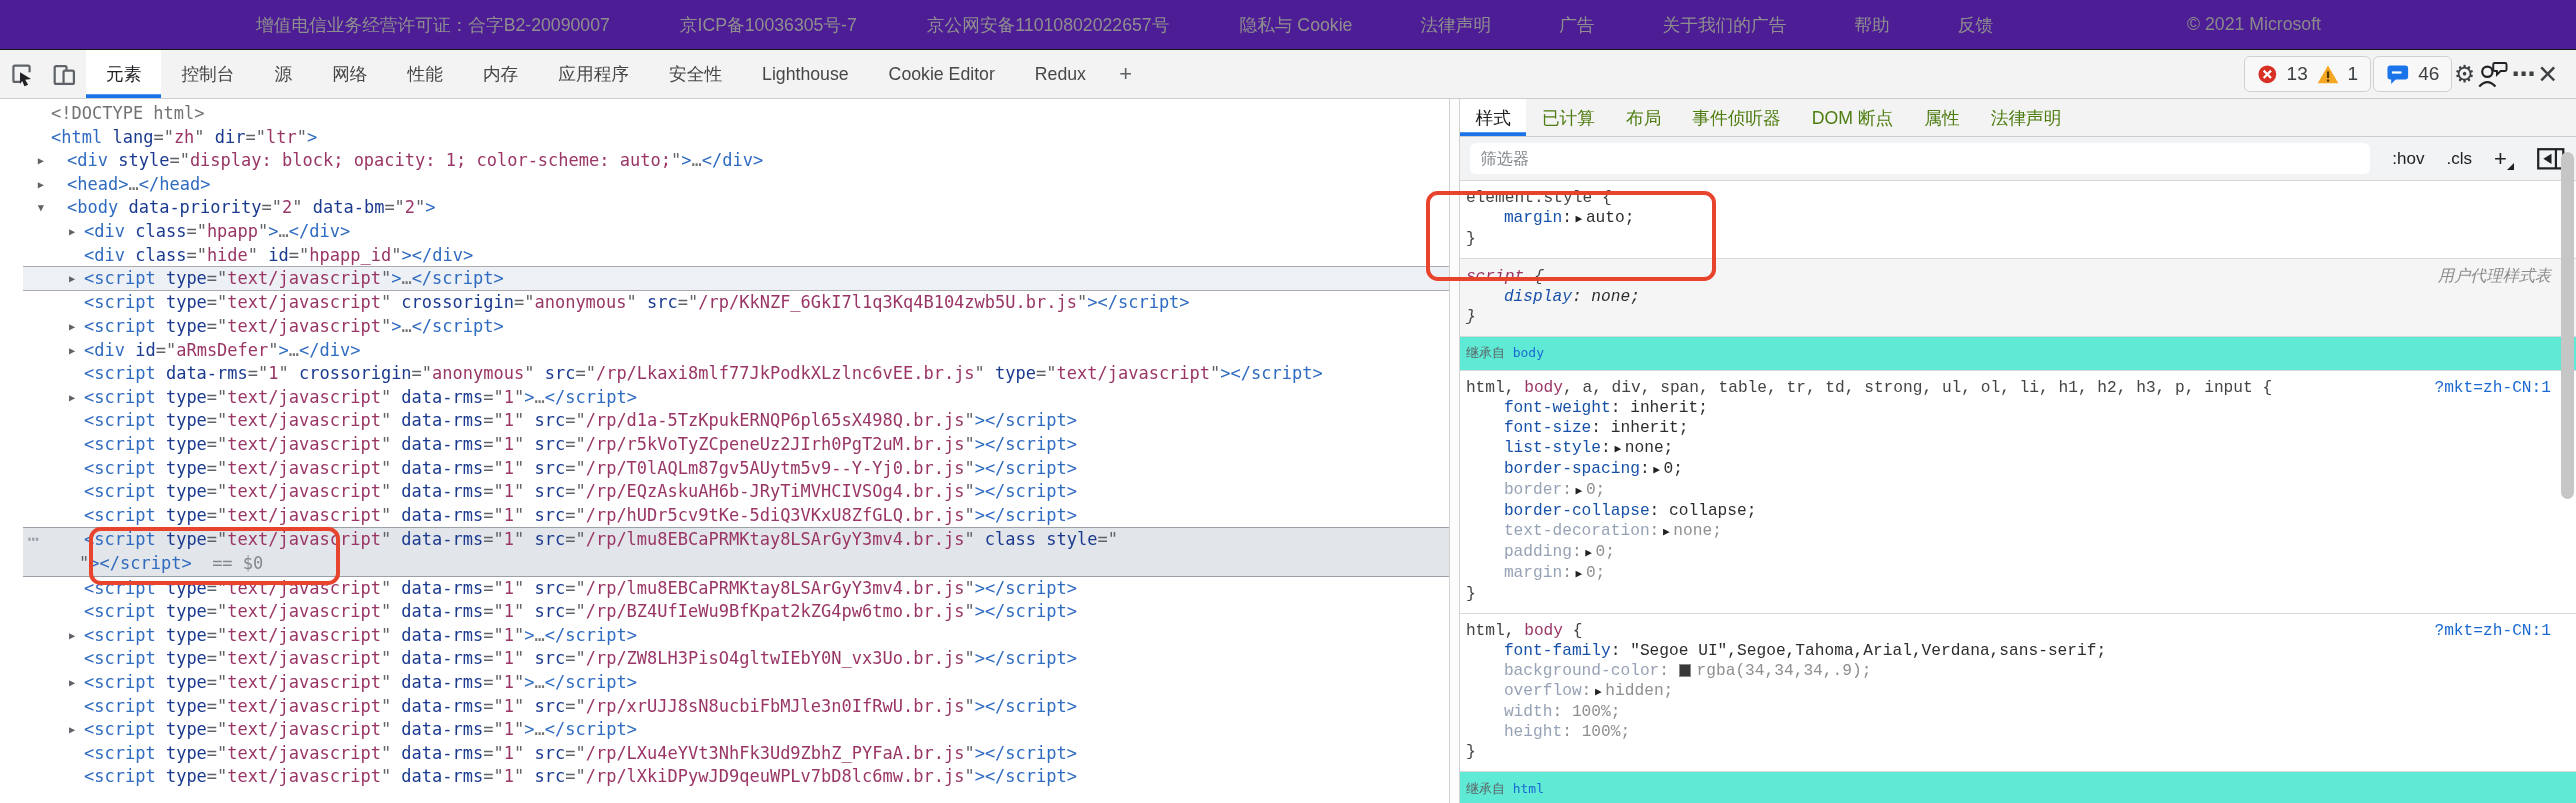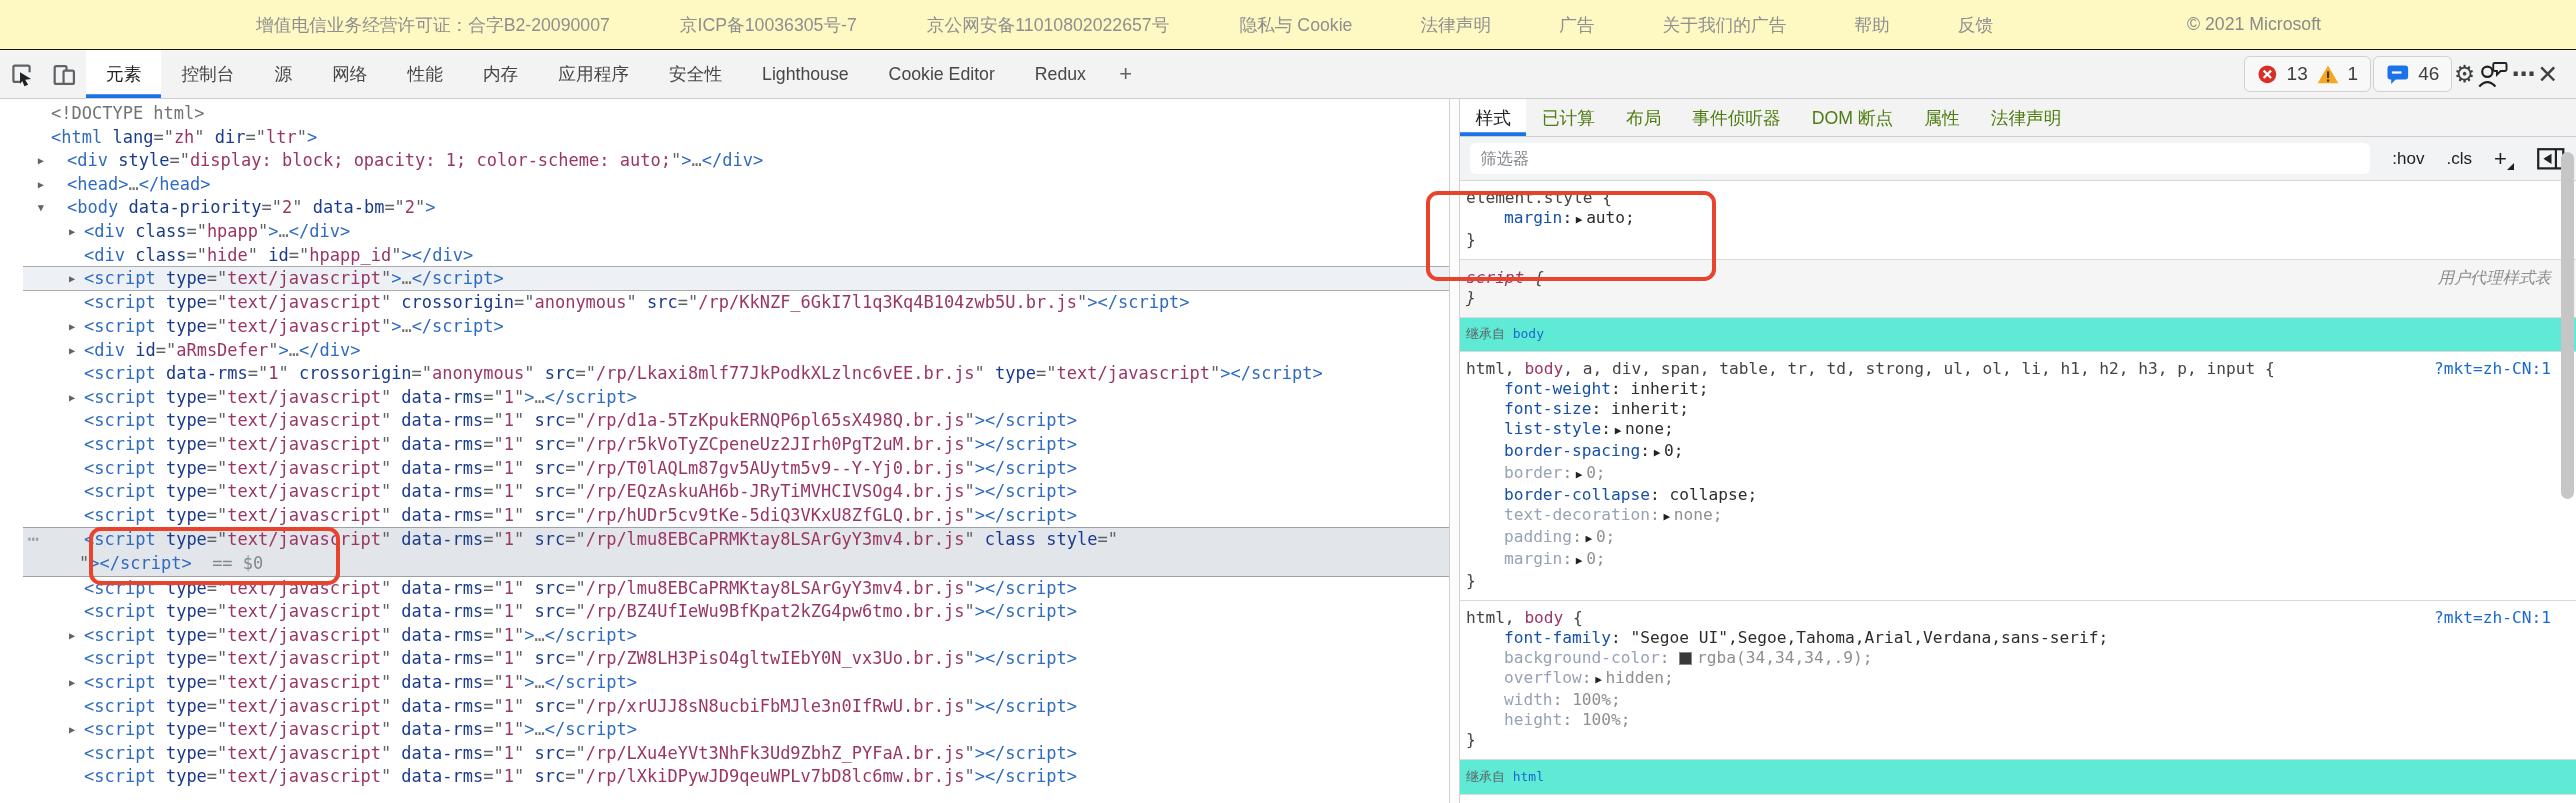--- a/index.html
+++ b/index.html
@@ -1,20 +1,20 @@
 <!DOCTYPE html>
 <html style="font-size:11.8px"><head>
 <meta charset="utf-8">
 <style>
   * { margin:0; padding:0; box-sizing:border-box; }
   html,body { width:2576px; height:804px; overflow:hidden; background:#fff;
               font-family:"Liberation Sans",sans-serif; }
 
   
-  .page-footer { height:49px; background:#fef9c3; display:flex; align-items:center;
+  .page-footer { height:49px; background:#4c1d95; display:flex; align-items:center;
                  padding-left:256px; gap:35px; font-size:17.7px; color:#8f8f8f; white-space:nowrap; }
   .page-footer .copyright { margin-left:auto; margin-right:255px; color:#8a8a8a; }
 
   
   .devtools { position:absolute; top:49px; left:0; right:0; bottom:0; background:#fff;
               border-top:1.5px solid #161616; }
 
   .toolbar { height:49px; background:#f3f3f3; border-bottom:0.7px solid #cbcdd1;
              display:flex; align-items:stretch; }
   .icon-btn { width:43px; display:flex; align-items:center; justify-content:center; cursor:pointer; }
@@ -63,21 +63,21 @@
   .filter-row { height:44px; background:#f1f3f4; border-bottom:0.7px solid #d6d6d6;
                 display:flex; align-items:center; padding:0 10.3px; gap:22px; }
   .filter-input { flex:1; height:31px; border:none; border-radius:5.9px; background:#fff;
                   font-size:16.2px; padding:0 10.3px; color:#333; outline:none; }
   .filter-input::placeholder { color:#80868b; }
   .tool-txt { font-family:Liberation Sans, sans-serif; font-size:17px; color:#202124; cursor:pointer; }
   .plus-sm { position:relative; font-size:22px; color:#202124; cursor:pointer; padding-right:7.4px; }
   .plus-sm .corner { position:absolute; right:0; bottom:1.5px; width:0; height:0;
                      border-left:7.4px solid transparent; border-bottom:7.4px solid #202124; }
   .rules { font-family:"DejaVu Sans Mono",monospace; font-size:16.2px; line-height:20px; color:#2d2d2d; }
-  .rule { padding:7.4px 29.5px 8.9px 5.9px; border-bottom:0.7px solid #d9d9d9; position:relative; }
+  .rule { padding:7.4px 29.5px 8.9px 5.9px; border-bottom:0.7px solid #d9d9d9; position:relative;font-family:Liberation Mono, monospace; }
   .rule.ua { background:#f5f5f5; font-style:italic; }
   .rule-head { white-space:nowrap; }
   .sel-t { color:#444; }
   .sel-m { color:#9a3666; }
   .prop { padding-left:38px; white-space:nowrap; }
   .pn { color:#1650a8; } .pv { color:#2d2d2d; }
   .prop.dim .pn { color:#96a2b5; } .prop.dim .pv { color:#8f8f8f; }
   .arr { color:#222; font-size:11px; margin:0 3.7px; }
   .origin { position:absolute; right:25px; top:7.4px; color:#8c8c8c; font-style:italic; font-size:16.2px; }
   .src-link { position:absolute; right:25px; top:7.4px; color:#1a69d2; cursor:pointer; }
@@ -205,21 +205,21 @@
         <span style="cursor:pointer;">
           <svg width="29.5" height="23.6" viewBox="0 0 40 32">
             <rect x="3" y="3" width="34" height="26" fill="none" stroke="#202124" stroke-width="3"></rect>
             <line x1="27" y1="3" x2="27" y2="29" stroke="#202124" stroke-width="3"></line>
             <polygon points="21,9 21,23 10,16" fill="#202124"></polygon>
           </svg>
         </span>
       </div>
       <div class="rules" id="rules">
           <div class="rule"><div class="rule-head"><span class="sel-t">element.style</span><span class="sel-t"> {</span></div><div class="prop"><span class="pn">margin</span><span class="pv">:</span><span class="arr">▶</span><span class="pv">auto;</span></div><span class="sel-t">}</span></div>
-          <div class="rule ua"><div class="rule-head"><span class="sel-m">script</span><span class="sel-t"> {</span></div><span class="origin">用户代理样式表</span><span class="sel-t">}</span></div>
+          <div class="rule ua"><div class="rule-head"><span class="sel-m">script</span><span class="sel-t"> {</span></div><span class="origin">用户代理样式表</span><div class="prop"><span class="pn">display</span><span class="pv">:</span><span class="pv"> </span><span class="pv">none;</span></div><span class="sel-t">}</span></div>
           <div class="sec"><span>继承自 </span><a>body</a></div>
           <div class="rule"><div class="rule-head"><span class="sel-t">html, </span><span class="sel-m">body</span><span class="sel-t">, a, div, span, table, tr, td, strong, ul, ol, li, h1, h2, h3, p, input</span><span class="sel-t"> {</span></div><span class="src-link">?mkt=zh-CN:1</span><div class="prop"><span class="pn">font-weight</span><span class="pv">:</span><span class="pv"> </span><span class="pv">inherit;</span></div><div class="prop"><span class="pn">font-size</span><span class="pv">:</span><span class="pv"> </span><span class="pv">inherit;</span></div><div class="prop"><span class="pn">list-style</span><span class="pv">:</span><span class="arr">▶</span><span class="pv">none;</span></div><div class="prop"><span class="pn">border-spacing</span><span class="pv">:</span><span class="arr">▶</span><span class="pv">0;</span></div><div class="prop dim"><span class="pn">border</span><span class="pv">:</span><span class="arr">▶</span><span class="pv">0;</span></div><div class="prop"><span class="pn">border-collapse</span><span class="pv">:</span><span class="pv"> </span><span class="pv">collapse;</span></div><div class="prop dim"><span class="pn">text-decoration</span><span class="pv">:</span><span class="arr">▶</span><span class="pv">none;</span></div><div class="prop dim"><span class="pn">padding</span><span class="pv">:</span><span class="arr">▶</span><span class="pv">0;</span></div><div class="prop dim"><span class="pn">margin</span><span class="pv">:</span><span class="arr">▶</span><span class="pv">0;</span></div><span class="sel-t">}</span></div>
           <div class="rule"><div class="rule-head"><span class="sel-t">html, </span><span class="sel-m">body</span><span class="sel-t"> {</span></div><span class="src-link">?mkt=zh-CN:1</span><div class="prop"><span class="pn">font-family</span><span class="pv">:</span><span class="pv"> </span><span class="pv">"Segoe UI",Segoe,Tahoma,Arial,Verdana,sans-serif;</span></div><div class="prop dim"><span class="pn">background-color</span><span class="pv">:</span><span class="pv"> </span><span class="swatch"></span><span class="pv">rgba(34,34,34,.9);</span></div><div class="prop dim"><span class="pn">overflow</span><span class="pv">:</span><span class="arr">▶</span><span class="pv">hidden;</span></div><div class="prop dim"><span class="pn">width</span><span class="pv">:</span><span class="pv"> </span><span class="pv">100%;</span></div><div class="prop dim"><span class="pn">height</span><span class="pv">:</span><span class="pv"> </span><span class="pv">100%;</span></div><span class="sel-t">}</span></div>
           <div class="sec"><span>继承自 </span><a>html</a></div>
         </div>
       <div class="anno-box" style="left:-34px; top:92px; width:290px; height:90px;"></div>
       <div class="v-scroll"></div>
     </div>
   </div>
 </div>

